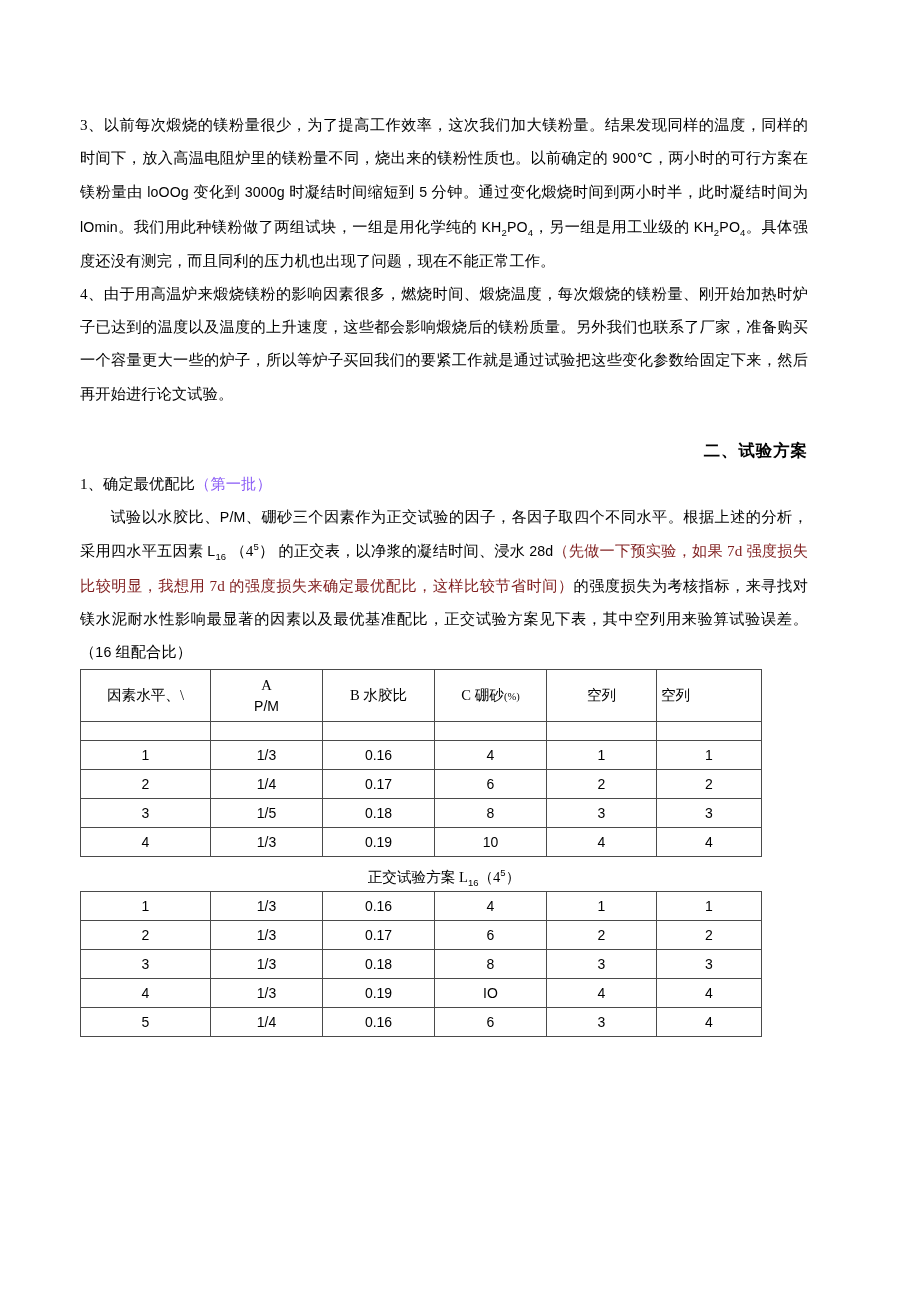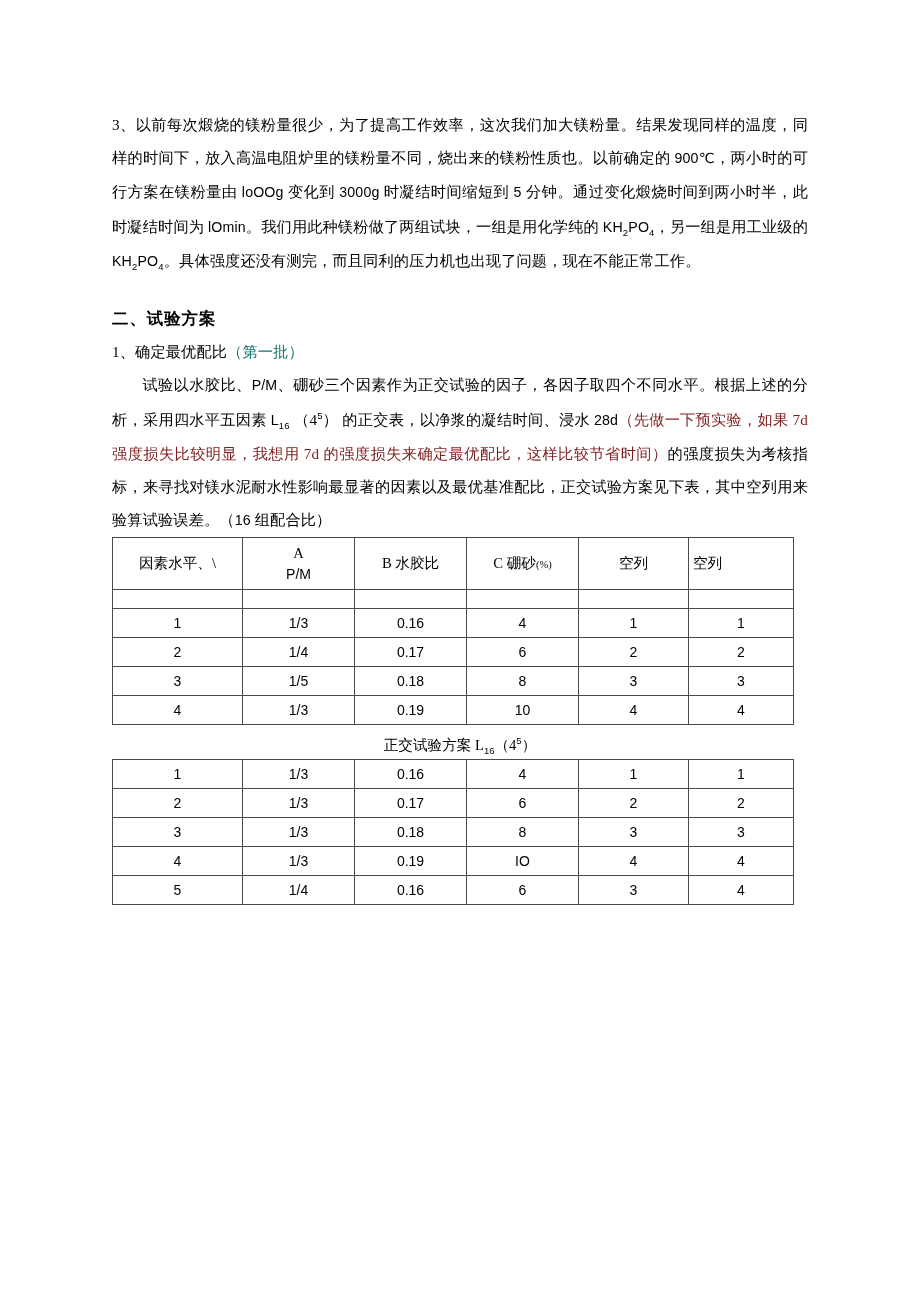--- a/index.html
+++ b/index.html
@@ -12,21 +12,21 @@
     background: #ffffff;
     font-family: "Liberation Serif", "DejaVu Serif", serif;
     color: #000000;
     overflow: hidden;
   }
   .page {
     position: relative;
     width: 920px;
     height: 1301px;
     box-sizing: border-box;
-    padding: 108px 112px 0 112px;
+    padding: 108px 112px 0 80px;
   }
   
   .para {
     font-size: 15.2px;
     line-height: 33.2px;
     text-align: justify;
     text-justify: inter-ideograph;
     margin: 0;
     letter-spacing: 0.15px;
   }
@@ -39,28 +39,29 @@
   }
   sub, sup {
     font-family: "Liberation Sans", "DejaVu Sans", sans-serif;
     font-size: 9.5px;
     line-height: 0;
   }
   .blue {
     color: #7f1d1d;
   }
   .pink {
-    color: #0f766e;
+    color: #8b5cf6;
   }
   
   .section-heading {
     font-size: 16.4px;
     line-height: 33.2px;
     margin: 24px 0 0 0;
     letter-spacing: 1px;
+    text-align: right;
   }
   
   .table-caption {
     font-size: 14.6px;
     line-height: 26px;
     text-align: center;
     margin: 7px 0 1px 0;
   }
   table.doc-table {
     border-collapse: collapse;
@@ -108,20 +109,21 @@
   .hdr-top { display: block; }
   .hdr-bot { display: block; }
 </style>
 </head>
 <body>
 
 <div class="page">
 
   <p class="para" id="para3">3、以前每次煅烧的镁粉量很少，为了提高工作效率，这次我们加大镁粉量。结果发现同样的温度，同样的时间下，放入高温电阻炉里的镁粉量不同，烧出来的镁粉性质也。以前确定的 <span class="latin">900℃</span>，两小时的可行方案在镁粉量由 <span class="latin">loOOg</span> 变化到 <span class="latin">3000g</span> 时凝结时间缩短到 <span class="latin">5</span> 分钟。通过变化煅烧时间到两小时半，此时凝结时间为 <span class="latin">lOmin</span>。我们用此种镁粉做了两组试块，一组是用化学纯的 <span class="latin">KH<sub>2</sub>PO<sub>4</sub></span>，另一组是用工业级的 <span class="latin">KH<sub>2</sub>PO<sub>4</sub></span>。具体强度还没有测完，而且同利的压力机也出现了问题，现在不能正常工作。</p>
 
+  <p class="para">4、由于用高温炉来煅烧镁粉的影响因素很多，燃烧时间、煅烧温度，每次煅烧的镁粉量、刚开始加热时炉子已达到的温度以及温度的上升速度，这些都会影响煅烧后的镁粉质量。另外我们也联系了厂家，准备购买一个容量更大一些的炉子，所以等炉子买回我们的要紧工作就是通过试验把这些变化参数给固定下来，然后再开始进行论文试验。</p>
 
   <h2 class="section-heading">二、试验方案</h2>
 
 
   <p class="para">
     <span>1、确定最优配比</span><span class="pink">（第一批）</span>
   </p>
 
   <p class="para indent2" id="paraOrth">试验以水胶比、<span class="latin">P/M</span>、硼砂三个因素作为正交试验的因子，各因子取四个不同水平。根据上述的分析，采用四水平五因素 <span class="latin">L<sub>16</sub> </span><span>（4<sup style="font-family: &quot;Liberation Sans&quot;, sans-serif;">5</sup>）</span> 的正交表，以净浆的凝结时间、浸水 <span class="latin">28d</span><span class="blue">（先做一下预实验，如果 7d 强度损失比较明显，我想用 7d 的强度损失来确定最优配比，这样比较节省时间）</span>的强度损失为考核指标，来寻找对镁水泥耐水性影响最显著的因素以及最优基准配比，正交试验方案见下表，其中空列用来验算试验误差。（<span class="latin">16</span> 组配合比）</p>
 

